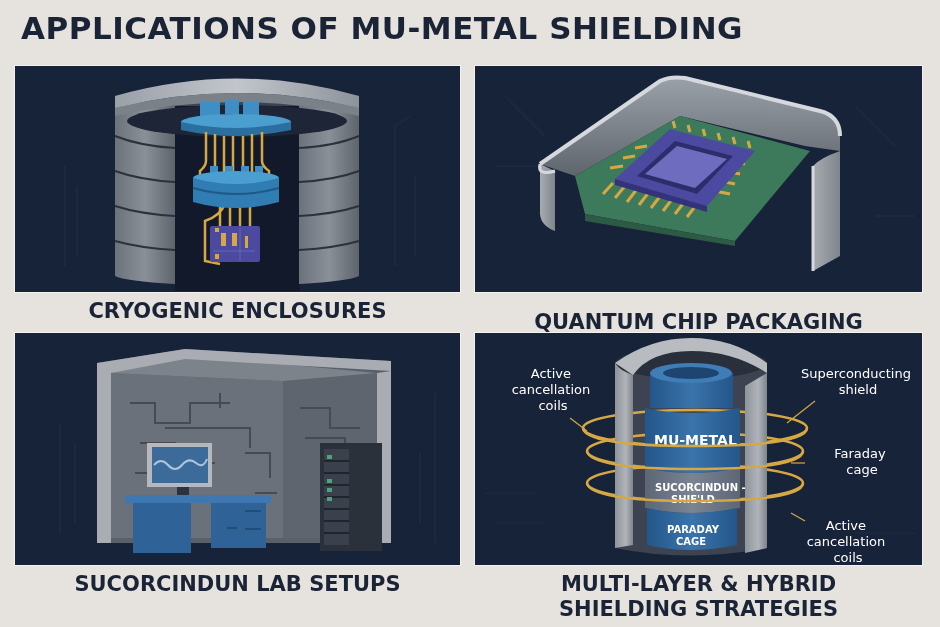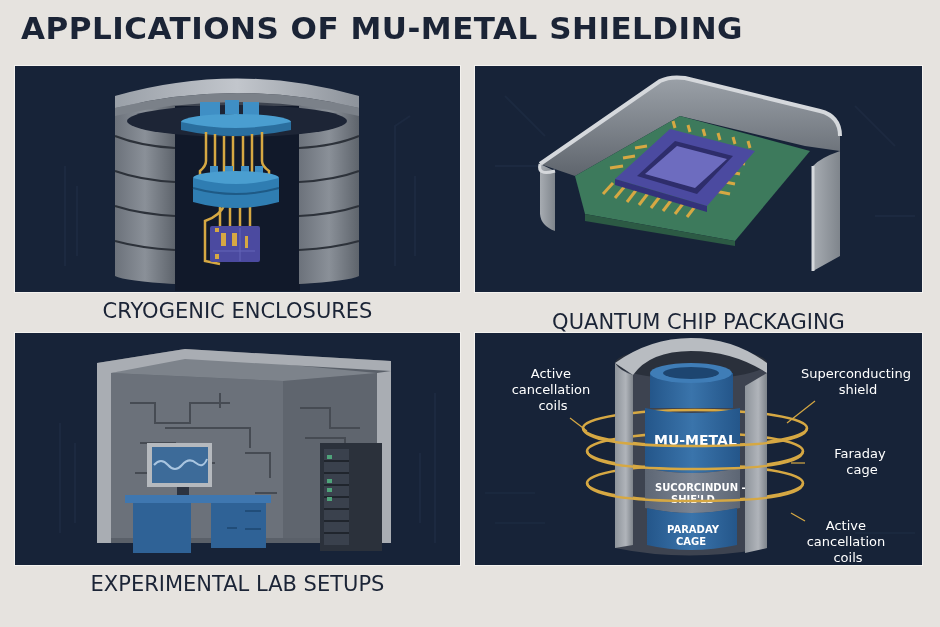--- a/index.html
+++ b/index.html
@@ -4,21 +4,21 @@
 <style>
   html,body{margin:0;padding:0;}
   body{width:940px;height:627px;background:#e6e3df;position:relative;overflow:hidden;font-family:"DejaVu Sans",sans-serif;}
   .title{position:absolute;left:0;top:10px;width:764px;text-align:center;font-family:"DejaVu Sans",sans-serif;font-weight:bold;font-size:31px;letter-spacing:0.5px;color:#1b2436;}
   .panel{position:absolute;background:#172338;overflow:hidden;box-shadow:0 0 0 1px #f4f2ef;}
   .panel svg{position:absolute;left:0;top:0;}
   #p-tl{left:15px;top:66px;width:445px;height:226px;}
   #p-tr{left:475px;top:66px;width:447px;height:226px;}
   #p-bl{left:15px;top:333px;width:445px;height:232px;}
   #p-br{left:475px;top:333px;width:447px;height:232px;}
-  .cap{position:absolute;text-align:center;font-family:"DejaVu Sans",sans-serif;font-weight:normal;color:#1b2436;font-size:21px;line-height:25px;}
+  .cap{position:absolute;text-align:center;font-family:"DejaVu Sans",sans-serif;font-weight:bold;color:#1b2436;font-size:21px;line-height:25px;}
   #cap-tl{left:15px;top:299px;width:445px;}
   #cap-tr{left:475px;top:310px;width:447px;}
   #cap-bl{left:15px;top:572px;width:445px;}
   #cap-br{left:475px;top:572px;width:447px;font-size:21px;line-height:25px;}
   .lbl{font-family:"DejaVu Sans",sans-serif;fill:#ffffff;font-size:13px;}
   .inlbl{font-family:"DejaVu Sans",sans-serif;fill:#ffffff;font-weight:bold;}
 </style>
 </head>
 <body>
 
@@ -200,21 +200,21 @@
         <path d="M309 128 H334 M309 140 H334 M309 152 H334 M309 164 H334 M309 176 H334 M309 188 H334 M309 200 H334"></path>
       </g>
     <g fill="#4fa37a">
       <rect x="312" y="122" width="5" height="4"></rect>
         <rect x="312" y="146" width="5" height="4"></rect>
         <rect x="312" y="155" width="5" height="4"></rect>
         <rect x="312" y="164" width="5" height="4"></rect>
     </g>
   </svg>
 </div>
-<div class="cap" id="cap-bl">EXPERIMENTAL LAB SETUPS</div>
+<div class="cap" id="cap-bl">SUCORCINDUN LAB SETUPS</div>
 
 <div class="panel" id="p-br">
   <svg width="447" height="232" viewBox="0 0 447 232">
     <defs>
       <linearGradient id="outerG" x1="0" x2="1">
         <stop offset="0" stop-color="#8e949b"></stop>
           <stop offset="0.6" stop-color="#b0b4ba"></stop>
           <stop offset="1" stop-color="#7e848b"></stop>
       </linearGradient>
       <linearGradient id="blueG" x1="0" x2="1">
@@ -284,13 +284,15 @@
       <tspan x="387" y="141">cage</tspan>
     </text>
     <text class="lbl" text-anchor="middle">
       <tspan x="373" y="197">Active</tspan>
       <tspan x="373" y="213">cancellation</tspan>
       <tspan x="373" y="229">coils</tspan>
     </text>
   </svg>
 </div>
 <div class="cap" id="cap-br">
+  <div>MULTI-LAYER &amp; HYBRID</div>
+  <div>SHIELDING STRATEGIES</div>
 </div>
 
 </body></html>

